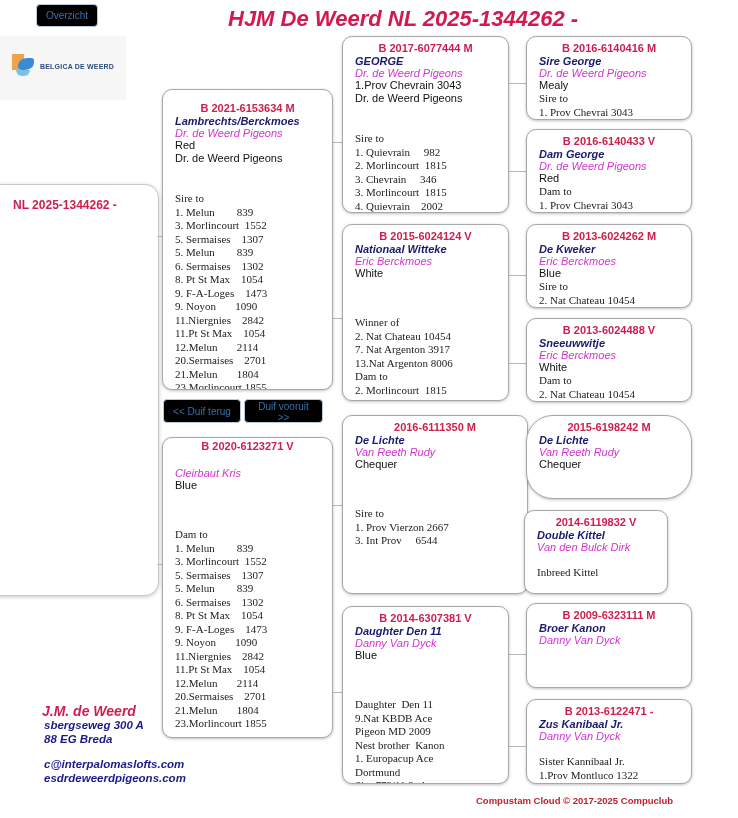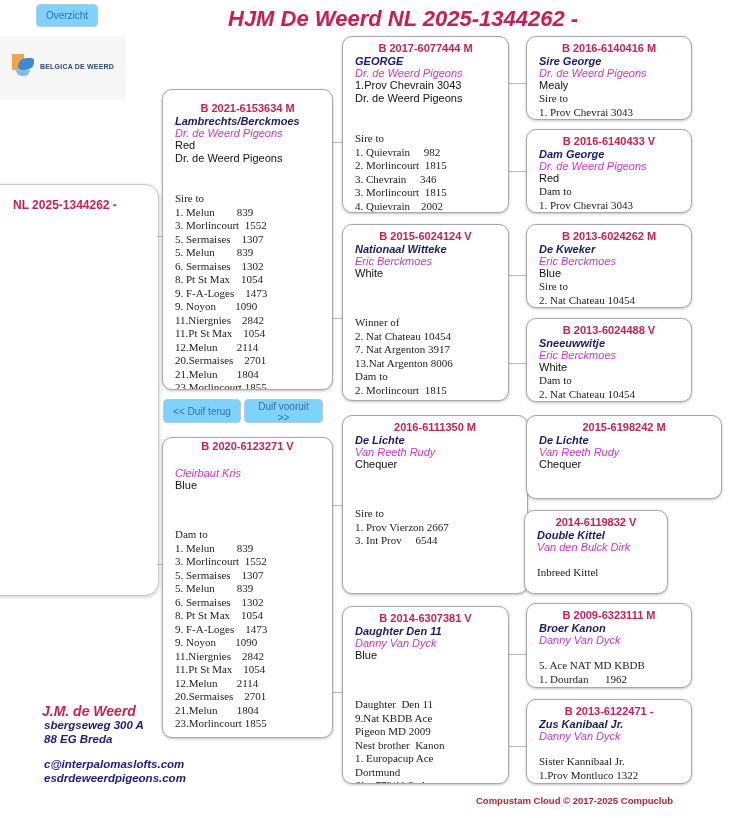--- a/index.html
+++ b/index.html
@@ -1,17 +1,17 @@
 <!DOCTYPE html>
 <html><head>
 <meta charset="utf-8">
 <style>
   html,body{margin:0;padding:0;}
   body{width:738px;height:818px;position:relative;overflow:hidden;background:#ffffff;font-family:"Liberation Sans",sans-serif;}
-  .btn{position:absolute;border:1px solid #b9c9dc;border-radius:4px;background:#7dd3fc;color:#3a6ea8;font-size:10px;text-align:center;box-sizing:border-box;font-family:"Liberation Sans",sans-serif;cursor:pointer;}
+  .btn{position:absolute;border:1px solid #b9c9dc;border-radius:4px;background:#000000;color:#3a6ea8;font-size:10px;text-align:center;box-sizing:border-box;font-family:"Liberation Sans",sans-serif;cursor:pointer;}
   .title{position:absolute;left:228px;top:6px;font-size:22px;font-weight:bold;font-style:italic;color:#d21a4e;white-space:nowrap;}
   .logo{position:absolute;left:0;top:36px;width:126px;height:64px;background:#f7f7f7;}
   .logo .mark{position:absolute;left:12px;top:18px;width:12px;height:16px;background:#f2a34a;}
   .logo .bird{position:absolute;left:18px;top:22px;width:16px;height:12px;background:#3a8bd6;border-radius:60% 20% 60% 30%;}
   .logo .wave{position:absolute;left:16px;top:34px;width:14px;height:6px;background:#7cc0e8;border-radius:0 0 8px 8px;}
   .logo .txt{position:absolute;left:40px;top:27px;font-size:7px;font-weight:bold;color:#2b4b7a;letter-spacing:0.2px;}
   .card{position:absolute;background:#fff;border:1px solid #a8a8a8;border-radius:10px;box-shadow:0 1px 3px rgba(0,0,0,0.25);box-sizing:border-box;padding:4px 12px 0 12px;overflow:hidden;}
   .card .ring{color:#cc1f4f;font-weight:bold;font-size:11px;text-align:center;line-height:14px;}
   .card .name{color:#1a1a6e;font-weight:bold;font-style:italic;font-size:11px;line-height:12px;}
   .card .breeder{color:#d233d2;font-style:italic;font-size:11px;line-height:12px;}
@@ -148,39 +148,38 @@
 </div>
 
 <div class="card" style="left:526px;top:318px;width:166px;height:84px;">
   <div class="ring">B 2013-6024488 V</div>
   <div class="name">Sneeuwwitje</div>
   <div class="breeder">Eric Berckmoes</div>
   <div class="color">White</div>
   <div class="serif"><div>Dam to</div><div>2. Nat Chateau 10454</div></div>
 </div>
 
-<div class="card" style="left:526px;top:415px;width:196px;height:84px;">
+<div class="card" style="left:526px;top:415px;width:166px;height:84px;border-radius:27px;">
   <div class="ring">2015-6198242 M</div>
   <div class="name">De Lichte</div>
   <div class="breeder">Van Reeth Rudy</div>
   <div class="color">Chequer</div>
 </div>
 
 <div class="card" style="left:524px;top:510px;width:144px;height:84px;">
   <div class="ring">2014-6119832 V</div>
   <div class="name">Double Kittel</div>
   <div class="breeder">Van den Bulck Dirk</div>
   <div class="serif"><div style="height:13px;"></div><div>Inbreed Kittel</div></div>
 </div>
 
 <div class="card" style="left:526px;top:603px;width:166px;height:85px;">
   <div class="ring">B 2009-6323111 M</div>
   <div class="name">Broer Kanon</div>
   <div class="breeder">Danny Van Dyck</div>
-  <div class="serif"><div style="height:13px;"></div><div>5. Ace NAT MD KBDB</div><div>1. Dourdan      1962</div></div>
 </div>
 
 <div class="card" style="left:526px;top:699px;width:166px;height:85px;">
   <div class="ring">B 2013-6122471 -</div>
   <div class="name">Zus Kanibaal Jr.</div>
   <div class="breeder">Danny Van Dyck</div>
   <div class="serif"><div style="height:13px;"></div><div>Sister Kannibaal Jr.</div><div>1.Prov Montluco 1322</div></div>
 </div>
 
 <div class="owner">

